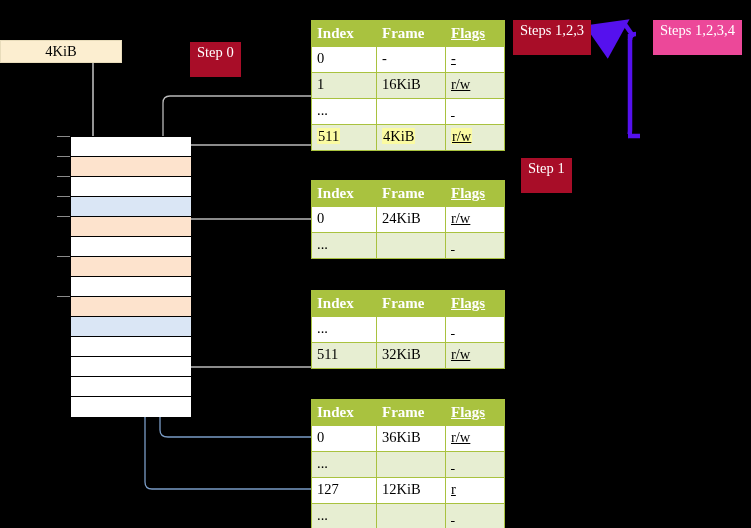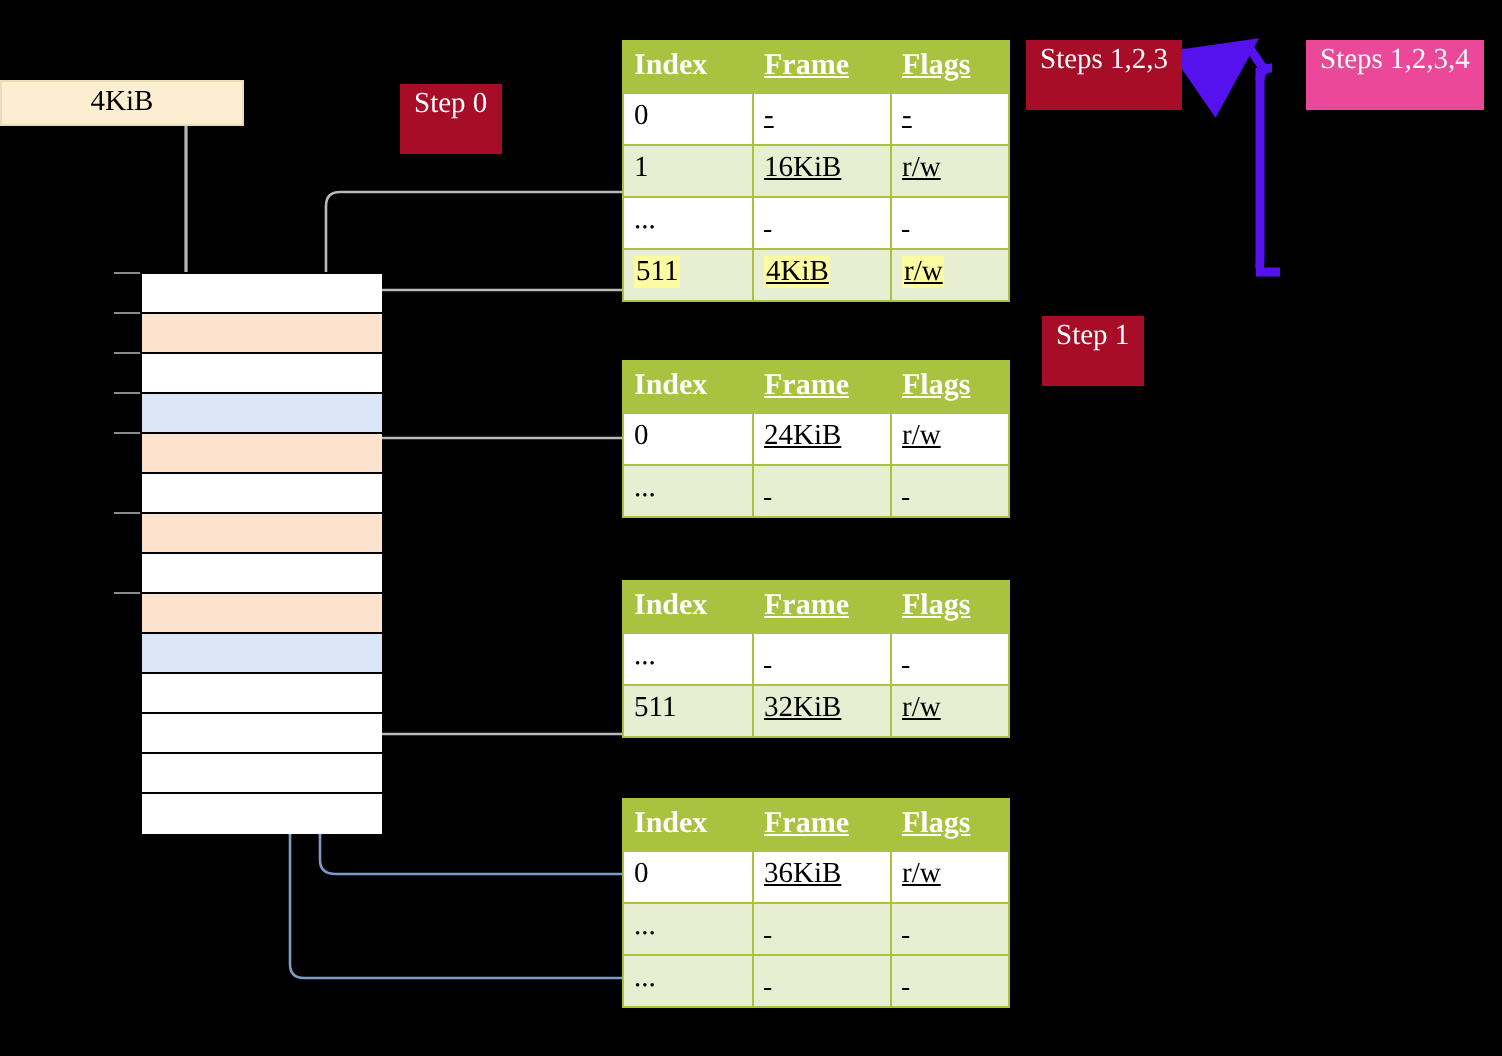--- a/index.html
+++ b/index.html
@@ -53,21 +53,21 @@
     font-weight: bold;
     font-size: 15px;
   }
   .ptable tr.alt td {
     background: #e7eed2;
   }
   .ptable tr.white td {
     background: #ffffff;
   }
   .col-index { width: 54px; }
-  .col-frame { width: 58px; text-decoration: underline; }
+  .col-frame { width: 58px; }
   .col-flags { width: 48px; text-decoration: underline; }
   .hl {
     background: #fbfba2;
     padding: 0 1px;
   }
 
   
   .badge {
     position: absolute;
     color: #ffffff;
@@ -161,21 +161,21 @@
     <path d="M145,418 L145,330" fill="none" stroke="#7a9cc6" stroke-width="1.4" marker-end="url(#ahBlueUp)"></path>
 
     <path d="M628,136 Q630,136 630,130 L630,40 Q630,34 636,34" fill="none" stroke="#5511ee" stroke-width="4.5" stroke-linecap="butt" transform="translate(0,0)"></path>
     <path d="M628,136 L640,136" fill="none" stroke="#5511ee" stroke-width="4.5"></path>
     <path d="M630,40 L630,34" fill="none" stroke="#5511ee" stroke-width="4.5"></path>
     <path d="M633,36 L624,23" fill="none" stroke="#5511ee" stroke-width="4.5" marker-end="url(#ahPurple)"></path>
   </svg>
 
   <div id="kib-box">4KiB</div>
 
-  <div class="badge badge-red" style="left: 200px; top: 42px; background: rgb(168, 13, 40);">Step 0</div>
+  <div class="badge badge-red" style="left: 190px; top: 42px; background: rgb(168, 13, 40);">Step 0</div>
   <div class="badge badge-red" style="left: 521px; top: 158px; background: rgb(168, 13, 40);">Step 1</div>
   <div class="badge badge-red" style="left: 513px; top: 20px; background: rgb(168, 13, 40);">Steps 1,2,3</div>
   <div class="badge badge-blue" style="left: 653px; top: 20px; background: #ec4899;">Steps 1,2,3,4</div>
 
   <div id="memcol">
       <div class="memrow m-white" style="top: 0px; height: 20px;"></div>
       <div class="memrow m-peach" style="top: 20px; height: 20px;"></div>
       <div class="memrow m-white" style="top: 40px; height: 20px;"></div>
       <div class="memrow m-blue" style="top: 60px; height: 20px;"></div>
       <div class="memrow m-peach" style="top: 80px; height: 20px;"></div>
@@ -287,20 +287,25 @@
         <tr class="white">
           <td class="col-index">0</td>
           <td class="col-frame">36KiB</td>
           <td class="col-flags">r/w</td>
         </tr>
         <tr class="alt">
           <td class="col-index">...</td>
           <td class="col-frame">&nbsp;</td>
           <td class="col-flags">&nbsp;</td>
         </tr>
+        <tr class="white">
+          <td class="col-index">127</td>
+          <td class="col-frame">12KiB</td>
+          <td class="col-flags">r</td>
+        </tr>
         <tr class="alt">
           <td class="col-index">...</td>
           <td class="col-frame">&nbsp;</td>
           <td class="col-flags">&nbsp;</td>
         </tr>
       </tbody>
   </table>
 
 </div>
 

